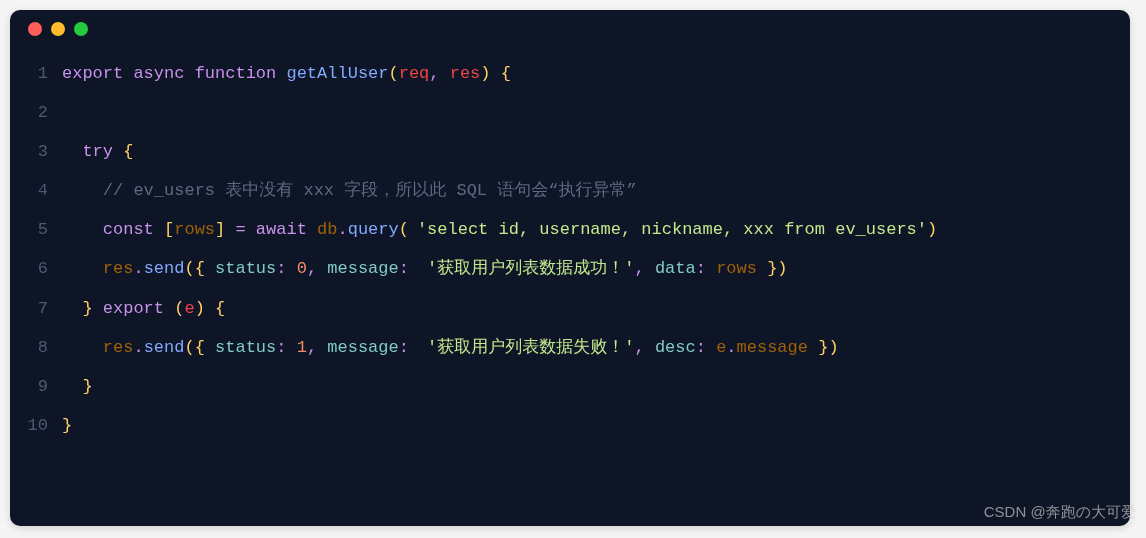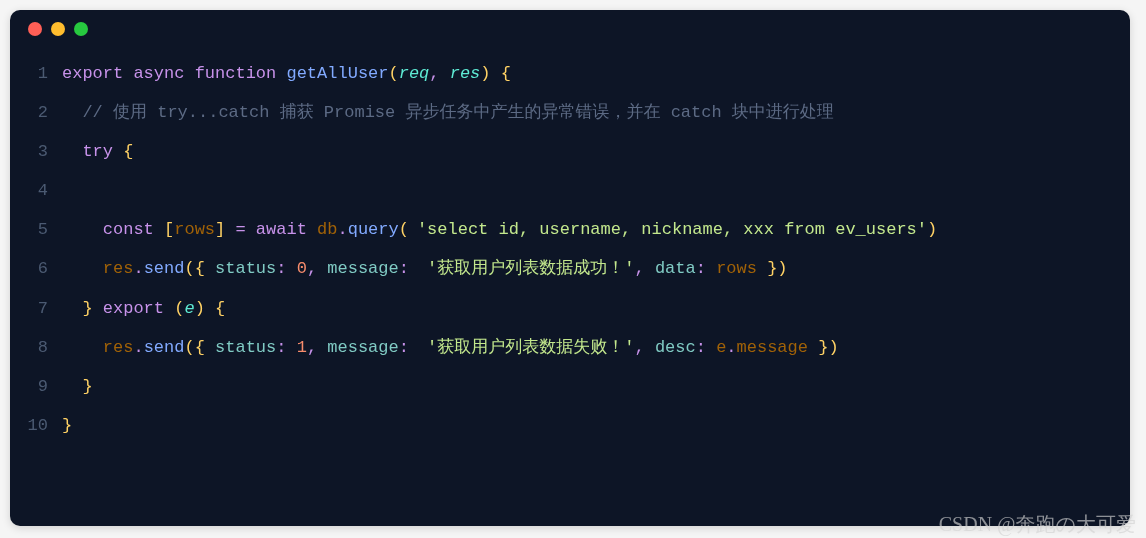--- a/index.html
+++ b/index.html
@@ -61,47 +61,47 @@
   }
   .kw   { color: #c792ea; }
   .fn   { color: #82aaff; }
   .id   { color: #a16207; }
   .prop { color: #80cbc4; }
   .pun  { color: #c792ea; }
   .brk  { color: #ffd265; }
   .num  { color: #f78c6c; }
   .str  { color: #c3e88d; margin-left: 8px; }
   .cmt  { color: #5c6a84; }
-  .param{ color: #5eead4; font-style: italic; }
+  .param{ color: #ef4444; }
   .dot-op { color: #c792ea; }
 
   .watermark {
     position: absolute;
     right: 10px;
-    bottom: 0;
+    bottom: 16px;
     color: rgba(210,210,210,0.65);
-    font-family: Liberation Serif, serif;
-    font-size: 20px;
+    font-family: Liberation Sans, sans-serif;
+    font-size: 15px;
     pointer-events: none;
   }
 </style>
 </head>
 <body>
 
 <div class="window">
   <div class="titlebar">
     <div class="dot red"></div>
     <div class="dot yellow"></div>
     <div class="dot green"></div>
   </div>
   <div class="code-area" id="code-area">
       <div class="line"><span class="gutter">1</span><span class="code"><span class="kw">export</span><span class="id"> </span><span class="kw">async</span><span class="id"> </span><span class="kw">function</span><span class="id"> </span><span class="fn">getAllUser</span><span class="brk">(</span><span class="param">req</span><span class="pun">,</span><span class="id"> </span><span class="param">res</span><span class="brk">)</span><span class="id"> </span><span class="brk">{</span></span></div>
-      <div class="line"><span class="gutter">2</span><span class="code"><span class="id">  </span><span class="cmt">// 使用 try...catch 捕获 Promise 异步任务中产生的异常错误，并在 catch 块中进行处理</span></span></div>
+      <div class="line"><span class="gutter">2</span><span class="code"><span class="id">  </span></span></div>
       <div class="line"><span class="gutter">3</span><span class="code"><span class="id">  </span><span class="kw">try</span><span class="id"> </span><span class="brk">{</span></span></div>
-      <div class="line"><span class="gutter">4</span></div>
+      <div class="line"><span class="gutter">4</span><span class="code"><span class="id">    </span><span class="cmt">// ev_users 表中没有 xxx 字段，所以此 SQL 语句会“执行异常”</span></span></div>
       <div class="line"><span class="gutter">5</span><span class="code"><span class="id">    </span><span class="kw">const</span><span class="id"> </span><span class="brk">[</span><span class="id">rows</span><span class="brk">]</span><span class="id"> </span><span class="pun">=</span><span class="id"> </span><span class="kw">await</span><span class="id"> </span><span class="id">db</span><span class="dot-op">.</span><span class="fn">query</span><span class="brk">(</span><span class="str">'select id, username, nickname, xxx from ev_users'</span><span class="brk">)</span></span></div>
       <div class="line"><span class="gutter">6</span><span class="code"><span class="id">    </span><span class="id">res</span><span class="dot-op">.</span><span class="fn">send</span><span class="brk">(</span><span class="brk">{</span><span class="id"> </span><span class="prop">status</span><span class="pun">:</span><span class="id"> </span><span class="num">0</span><span class="pun">,</span><span class="id"> </span><span class="prop">message</span><span class="pun">:</span><span class="id"> </span><span class="str">'获取用户列表数据成功！'</span><span class="pun">,</span><span class="id"> </span><span class="prop">data</span><span class="pun">:</span><span class="id"> </span><span class="id">rows</span><span class="id"> </span><span class="brk">}</span><span class="brk">)</span></span></div>
       <div class="line"><span class="gutter">7</span><span class="code"><span class="id">  </span><span class="brk">}</span><span class="id"> </span><span class="kw">export</span><span class="id"> </span><span class="brk">(</span><span class="param">e</span><span class="brk">)</span><span class="id"> </span><span class="brk">{</span></span></div>
       <div class="line"><span class="gutter">8</span><span class="code"><span class="id">    </span><span class="id">res</span><span class="dot-op">.</span><span class="fn">send</span><span class="brk">(</span><span class="brk">{</span><span class="id"> </span><span class="prop">status</span><span class="pun">:</span><span class="id"> </span><span class="num">1</span><span class="pun">,</span><span class="id"> </span><span class="prop">message</span><span class="pun">:</span><span class="id"> </span><span class="str">'获取用户列表数据失败！'</span><span class="pun">,</span><span class="id"> </span><span class="prop">desc</span><span class="pun">:</span><span class="id"> </span><span class="id">e</span><span class="dot-op">.</span><span class="id">message</span><span class="id"> </span><span class="brk">}</span><span class="brk">)</span></span></div>
       <div class="line"><span class="gutter">9</span><span class="code"><span class="id">  </span><span class="brk">}</span></span></div>
       <div class="line"><span class="gutter">10</span><span class="code"><span class="brk">}</span></span></div>
     </div>
 </div>
 
 <div class="watermark">CSDN @奔跑の大可爱</div>

